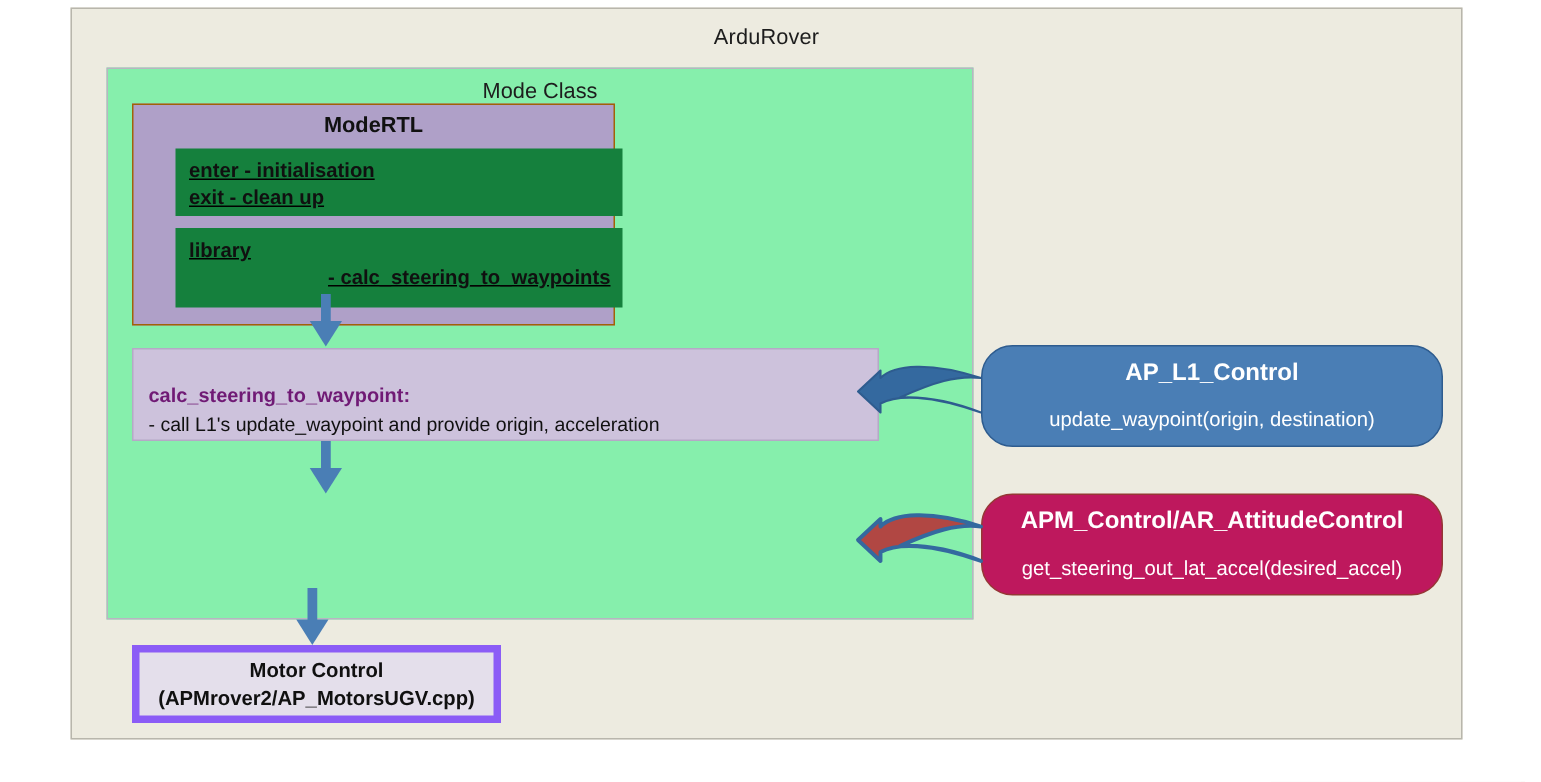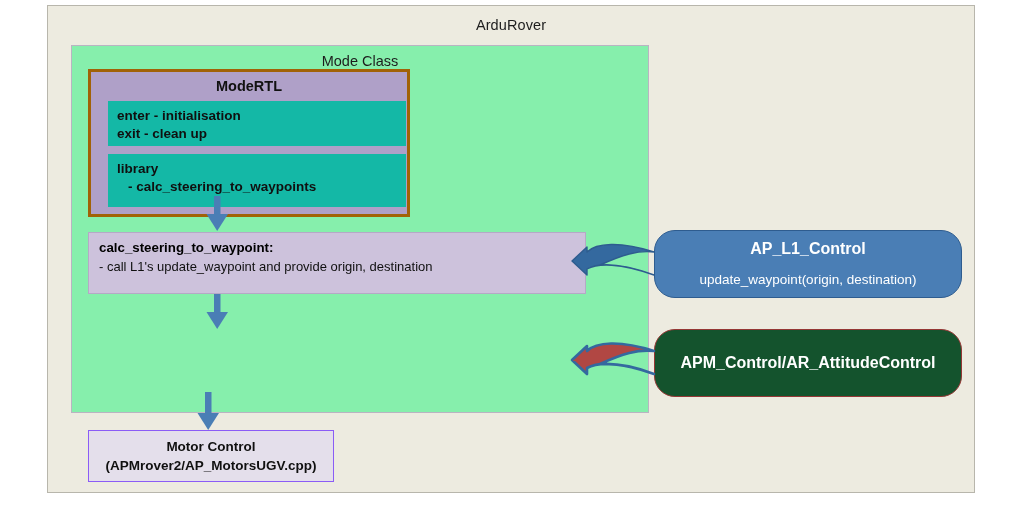--- a/index.html
+++ b/index.html
@@ -64,87 +64,89 @@
   }
 
   
   .modertl-box {
     position: absolute;
     left: 88px;
     top: 69px;
     width: 322px;
     height: 148px;
     background: #AFA0C8;
-    border: 3px solid #a16207;
+    border: 1px solid #a16207;
     box-sizing: border-box;
   }
   .modertl-title {
     position: absolute;
     left: 0;
     top: 6px;
     width: 100%;
     text-align: center;
     font-size: 14.5px;
     font-weight: bold;
     color: #111111;
   }
   .white-card {
     position: absolute;
-    left: 17px;
+    left: 28px;
     width: 298px;
-    background: #14b8a6;
+    background: #15803d;
     box-sizing: border-box;
     padding: 6px 8px 6px 9px;
+    text-decoration: underline;
   }
   .white-card.card-a { top: 29px; height: 45px; }
   .white-card.card-b { top: 82px; height: 53px; }
   .white-card .line {
     font-size: 13.5px;
     font-weight: bold;
     color: #101010;
     line-height: 18px;
     white-space: nowrap;
   }
-  .white-card .line.indent { padding-left: 11px; }
+  .white-card .line.indent { padding-left: 11px; text-align: right; }
 
   
   .step-box {
     position: absolute;
     left: 88px;
     width: 498px;
     background: #CDC2DC;
     border: 1px solid #B5A9C6;
     box-sizing: border-box;
     padding: 6px 8px 5px 10px;
   }
   .step-box.step-1 { top: 232px; height: 62px; }
   .step-box.step-2 { top: 330px; height: 62px; }
   .step-box .hdr {
     font-size: 13.3px;
     font-weight: bold;
-    color: #000000;
+    color: #701a75;
     line-height: 18px;
     white-space: nowrap;
+    margin-top: 16px;
   }
   .step-box .bullet {
     font-size: 13px;
     color: #101010;
     line-height: 19px;
     white-space: nowrap;
   }
 
   
   .motor-box {
     position: absolute;
     left: 88px;
     top: 430px;
     width: 246px;
     height: 52px;
     background: #E4DFEB;
-    border: 1px solid #8b5cf6;
+    border: 5px solid #8b5cf6;
     box-sizing: border-box;
     display: flex;
     flex-direction: column;
     align-items: center;
     justify-content: center;
   }
   .motor-box .ln {
     font-size: 13.5px;
     font-weight: bold;
     color: #101010;
@@ -165,21 +167,21 @@
     align-items: center;
     justify-content: center;
   }
   .module-pill.mod-l1 {
     top: 230px;
     background: #4A7EB5;
     border: 1.5px solid #2E5C8F;
   }
   .module-pill.mod-attitude {
     top: 329px;
-    background: #14532d;
+    background: #be185d;
     border: 1.5px solid #953735;
     text-align: center;
   }
   .module-pill .mod-title {
     font-size: 16px;
     font-weight: bold;
     color: #FFFFFF;
     line-height: 22px;
     white-space: nowrap;
   }
@@ -222,36 +224,37 @@
     </div>
 
     <div class="white-card card-b">
       <div class="line">library</div>
       <div class="line indent">- calc_steering_to_waypoints</div>
     </div>
   </div>
 
   <div class="step-box step-1">
     <div class="hdr">calc_steering_to_waypoint:</div>
-    <div class="bullet">- call L1's update_waypoint and provide origin, destination</div>
+    <div class="bullet">- call L1's update_waypoint and provide origin, acceleration</div>
   </div>
 
 
   <div class="motor-box">
     <div class="ln">Motor Control</div>
     <div class="ln">(APMrover2/AP_MotorsUGV.cpp)</div>
   </div>
 
   <div class="module-pill mod-l1">
     <div class="mod-title">AP_L1_Control</div>
     <div class="mod-sub">update_waypoint(origin, destination)</div>
   </div>
 
   <div class="module-pill mod-attitude">
     <div class="mod-title">APM_Control/AR_AttitudeControl</div>
+    <div class="mod-sub">get_steering_out_lat_accel(desired_accel)</div>
   </div>
 
   <svg class="arrow-layer" viewBox="0 0 1027 521" xmlns="http://www.w3.org/2000/svg">
 
     <g>
       <rect x="214" y="196" width="6.5" height="22" fill="#4A7EB5"></rect>
       <polygon points="206.5,214 228,214 217.2,231 " fill="#4A7EB5"></polygon>
     </g>
 
     <g>

